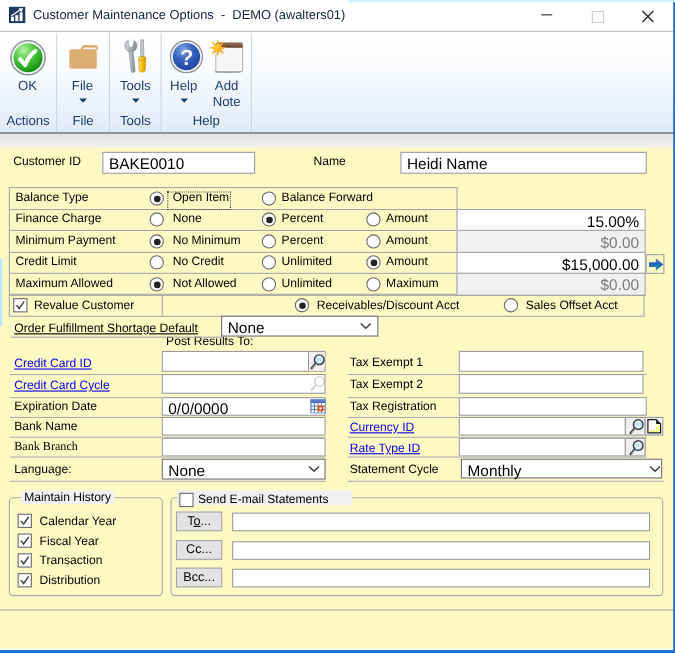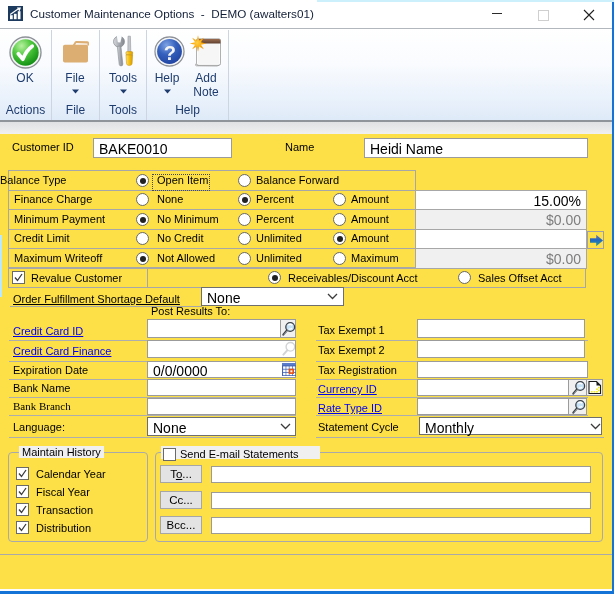--- a/index.html
+++ b/index.html
@@ -1,16 +1,16 @@
 <!DOCTYPE html>
 <html><head>
 <meta charset="utf-8">
 <style>
   html,body{margin:0;padding:0;}
-  #win{position:relative;width:614px;height:594px;background:#fde047;overflow:hidden;
+  #win{position:relative;width:614px;height:594px;background:#fef9c3;overflow:hidden;
        font-family:"Liberation Sans",sans-serif;font-size:11px;color:#000;}
   .abs{position:absolute;}
   .lbl{position:absolute;white-space:nowrap;}
   .fld{position:absolute;background:#fff;border:1px solid #9b9b9b;box-sizing:border-box;}
   .dis{background:#f0f0f0;color:#7d7d7d;}
   .link{color:#0000ee;text-decoration:underline;}
   .radio{position:absolute;width:13px;height:13px;border:1px solid #686868;border-radius:50%;
          background:#fff;box-sizing:border-box;}
   .radio.sel::after{content:"";position:absolute;left:2.5px;top:2.5px;width:6px;height:6px;
          background:#222222;border-radius:50%;}
@@ -162,35 +162,36 @@
   <div class="hline" style="left:9px;top:209px;width:406px;background:#a7a7a7;"></div>
   <div class="hline" style="left:9px;top:229px;width:406px;background:#a7a7a7;"></div>
   <div class="hline" style="left:9px;top:248px;width:406px;background:#a7a7a7;"></div>
 
   <div class="fld" style="left:415px;top:190px;width:172px;height:20px;border-color:#a7a7a7;"></div>
   <div class="fld dis" style="left:415px;top:209px;width:172px;height:21px;border-color:#a7a7a7;"></div>
   <div class="fld" style="left:415px;top:229px;width:172px;height:20px;border-color:#a7a7a7;"></div>
   <div class="fld dis" style="left:415px;top:248px;width:172px;height:21px;border-color:#a7a7a7;"></div>
   <div class="lbl val" style="left:415px;top:193px;width:166px;text-align:right;">15.00%</div>
   <div class="lbl val" style="left:415px;top:212px;width:166px;text-align:right;color:#7d7d7d;">$0.00</div>
+  <div class="lbl val" style="left:415px;top:232px;width:166px;text-align:right;">$15,000.00</div>
   <div class="lbl val" style="left:415px;top:251px;width:166px;text-align:right;color:#7d7d7d;">$0.00</div>
 
   <div class="abs" style="left:587px;top:231px;width:17px;height:18px;border:1px solid #a0a0a0;box-sizing:border-box;"></div>
   <svg class="abs" style="left:589px;top:233px;" width="15" height="15" viewBox="0 0 15 15">
     <defs>
         <linearGradient id="garr" x1="0" y1="0" x2="0" y2="1">
       <stop offset="0%" stop-color="#7b74ae"></stop>
           <stop offset="45%" stop-color="#1d66c2"></stop>
       <stop offset="100%" stop-color="#2e9e8e"></stop>
         </linearGradient>
       </defs>
     <path d="M1 5.3 h6.2 v-3.5 l6.8 5.7 -6.8 5.7 v-3.5 h-6.2 z" fill="url(#garr)"></path>
   </svg>
 
-  <div class="lbl" style="left:0;top:174px;text-align:right;">Balance Type</div>
+  <div class="lbl" style="left:14px;top:174px;text-align:right;">Balance Type</div>
   <div class="radio sel" style="left:136px;top:174px;"></div>
   <div class="abs" style="left:152px;top:174px;width:56px;height:15px;border:1px dotted #4a4a4a;"></div>
   <div class="lbl" style="left:157px;top:174px;">Open Item</div>
   <div class="radio" style="left:238px;top:174px;"></div>
   <div class="lbl" style="left:256px;top:174px;">Balance Forward</div>
 
   <div class="lbl" style="left:14px;top:193px;">Finance Charge</div>
   <div class="radio" style="left:136px;top:193px;"></div>
   <div class="lbl" style="left:157px;top:193px;">None</div>
   <div class="radio sel" style="left:238px;top:193px;"></div>
@@ -207,21 +208,21 @@
   <div class="lbl" style="left:351px;top:213px;">Amount</div>
 
   <div class="lbl" style="left:14px;top:232px;">Credit Limit</div>
   <div class="radio" style="left:136px;top:232px;"></div>
   <div class="lbl" style="left:157px;top:232px;">No Credit</div>
   <div class="radio" style="left:238px;top:232px;"></div>
   <div class="lbl" style="left:256px;top:232px;">Unlimited</div>
   <div class="radio sel" style="left:333px;top:232px;"></div>
   <div class="lbl" style="left:351px;top:232px;">Amount</div>
 
-  <div class="lbl" style="left:14px;top:252px;">Maximum Writeoff</div>
+  <div class="lbl" style="left:14px;top:252px;">Maximum Allowed</div>
   <div class="radio sel" style="left:136px;top:252px;"></div>
   <div class="lbl" style="left:157px;top:252px;">Not Allowed</div>
   <div class="radio" style="left:238px;top:252px;"></div>
   <div class="lbl" style="left:256px;top:252px;">Unlimited</div>
   <div class="radio" style="left:333px;top:252px;"></div>
   <div class="lbl" style="left:351px;top:252px;">Maximum</div>
 
   <div class="abs" style="left:8px;top:268px;width:578px;height:20px;border:1px solid #a7a7a7;box-sizing:border-box;"></div>
   <div class="vline" style="left:147px;top:269px;height:18px;background:#a7a7a7;"></div>
   <div class="chk" style="left:12px;top:271px;"></div>
@@ -262,21 +263,21 @@
   </svg>
 
   <div class="lbl link" style="left:13px;top:325px;">Credit Card ID</div>
   <div class="fld" style="left:147px;top:319px;width:149px;height:19px;"></div>
   <div class="vline" style="left:280px;top:320px;height:17px;background:#9b9b9b;"></div>
   <div class="abs" style="left:281px;top:320px;width:14px;height:17px;background:#f0f0f0;"></div>
   <svg class="abs" style="left:281px;top:321px;" width="15" height="16" viewBox="0 0 15 16">
       <use href="#lens"></use>
     </svg>
 
-  <div class="lbl link" style="left:13px;top:345px;">Credit Card Finance</div>
+  <div class="lbl link" style="left:13px;top:345px;">Credit Card Cycle</div>
   <div class="fld" style="left:147px;top:340px;width:149px;height:18px;"></div>
   <svg class="abs" style="left:281px;top:341px;opacity:.3;" width="15" height="16" viewBox="0 0 15 16">
     <circle cx="9.4" cy="5.8" r="4.3" fill="none" stroke="#6a6f74" stroke-width="1.4"></circle>
     <path d="M6.2 9.3 L2.4 13.6" stroke="#6a6f74" stroke-width="2" stroke-linecap="round"></path>
   </svg>
 
   <div class="lbl" style="left:13px;top:364px;">Expiration Date</div>
   <div class="fld" style="left:147px;top:361px;width:149px;height:17px;"></div>
   <div class="lbl val" style="left:153px;top:363px;">0/0/0000</div>
   <svg class="abs" style="left:282px;top:363px;" width="14" height="13" viewBox="0 0 14 13">

